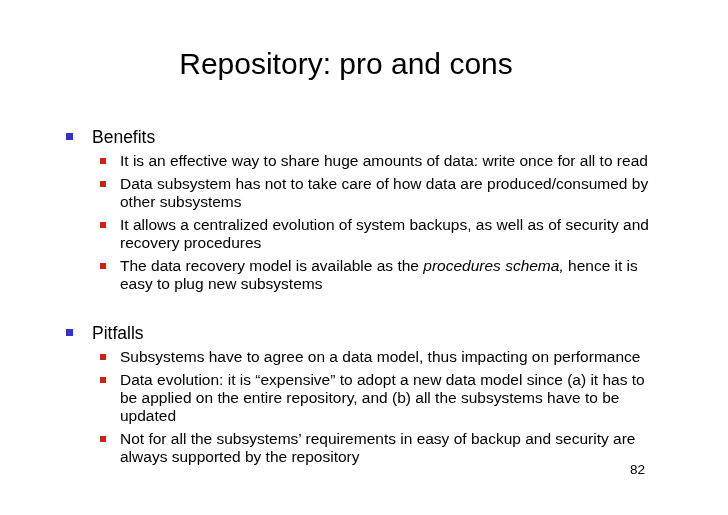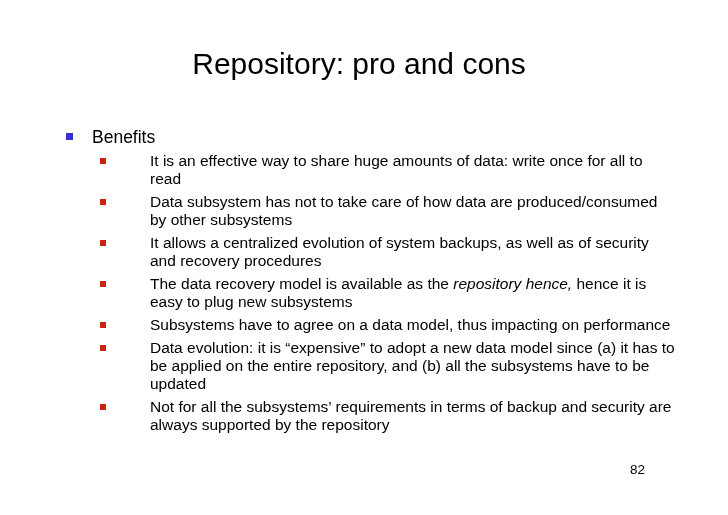--- a/index.html
+++ b/index.html
@@ -61,38 +61,37 @@
   .l2-bullet {
     flex: 0 0 6px;
     width: 6px;
     height: 6px;
     margin-top: 6px;
     margin-right: 14px;
     background: var(--l2-bullet-color, #cc2211);
   }
   .l2-text {
     width: 537px;
-    margin-left: 30px;
   }
   .l2-text .seg-italic {
     font-style: italic;
   }
   .page-number {
     position: absolute;
     top: 462px;
     right: 83px;
     font-size: 13.5px;
     line-height: 16px;
   }
 </style>
 </head>
 <body>
 
 <div class="slide" style="background: rgb(255, 255, 255); color: rgb(0, 0, 0); --l1-bullet-color: #3333cc; --l2-bullet-color: #cc2211;">
-  <div class="slide-title" style="color: rgb(0, 0, 0); padding-left: 13px;">Repository: pro and cons</div>
+  <div class="slide-title" style="color: rgb(0, 0, 0);">Repository: pro and cons</div>
 
   <div class="content">
       <div>
         <div class="l1-row">
           <span class="l1-bullet"></span>
           <span>Benefits</span>
         </div>
         <div class="l2-row">
           <span class="l2-bullet"></span>
           <span class="l2-text"><span class="seg">It is an effective way to share huge amounts of data: write once for all to read</span></span>
@@ -100,33 +99,37 @@
         <div class="l2-row">
           <span class="l2-bullet"></span>
           <span class="l2-text"><span class="seg">Data subsystem has not to take care of how data are produced/consumed by other subsystems</span></span>
         </div>
         <div class="l2-row">
           <span class="l2-bullet"></span>
           <span class="l2-text"><span class="seg">It allows a centralized evolution of system backups, as well as of security and recovery procedures</span></span>
         </div>
         <div class="l2-row">
           <span class="l2-bullet"></span>
-          <span class="l2-text"><span class="seg">The data recovery model is available as the </span><span class="seg-italic">repository hence,</span><span class="seg"> hence it is easy to plug new subsystems</span></span>
+          <span class="l2-text"><span class="seg">The data recovery model is available as the </span><span class="seg-italic">procedures schema,</span><span class="seg"> hence it is easy to plug new subsystems</span></span>
         </div>
       </div>
       <div>
+        <div class="l1-row">
+          <span class="l1-bullet"></span>
+          <span>Pitfalls</span>
+        </div>
         <div class="l2-row">
           <span class="l2-bullet"></span>
           <span class="l2-text"><span class="seg">Subsystems have to agree on a data model, thus impacting on performance</span></span>
         </div>
         <div class="l2-row">
           <span class="l2-bullet"></span>
           <span class="l2-text"><span class="seg">Data evolution: it is “expensive” to adopt a new data model since (a) it has to be applied on the entire repository, and (b) all the subsystems have to be updated</span></span>
         </div>
         <div class="l2-row">
           <span class="l2-bullet"></span>
-          <span class="l2-text"><span class="seg">Not for all the subsystems’ requirements in terms of backup and security are always supported by the repository</span></span>
+          <span class="l2-text"><span class="seg">Not for all the subsystems’ requirements in easy of backup and security are always supported by the repository</span></span>
         </div>
       </div>
     </div>
 
   <div class="page-number">82</div>
 </div>
 
 </body></html>

